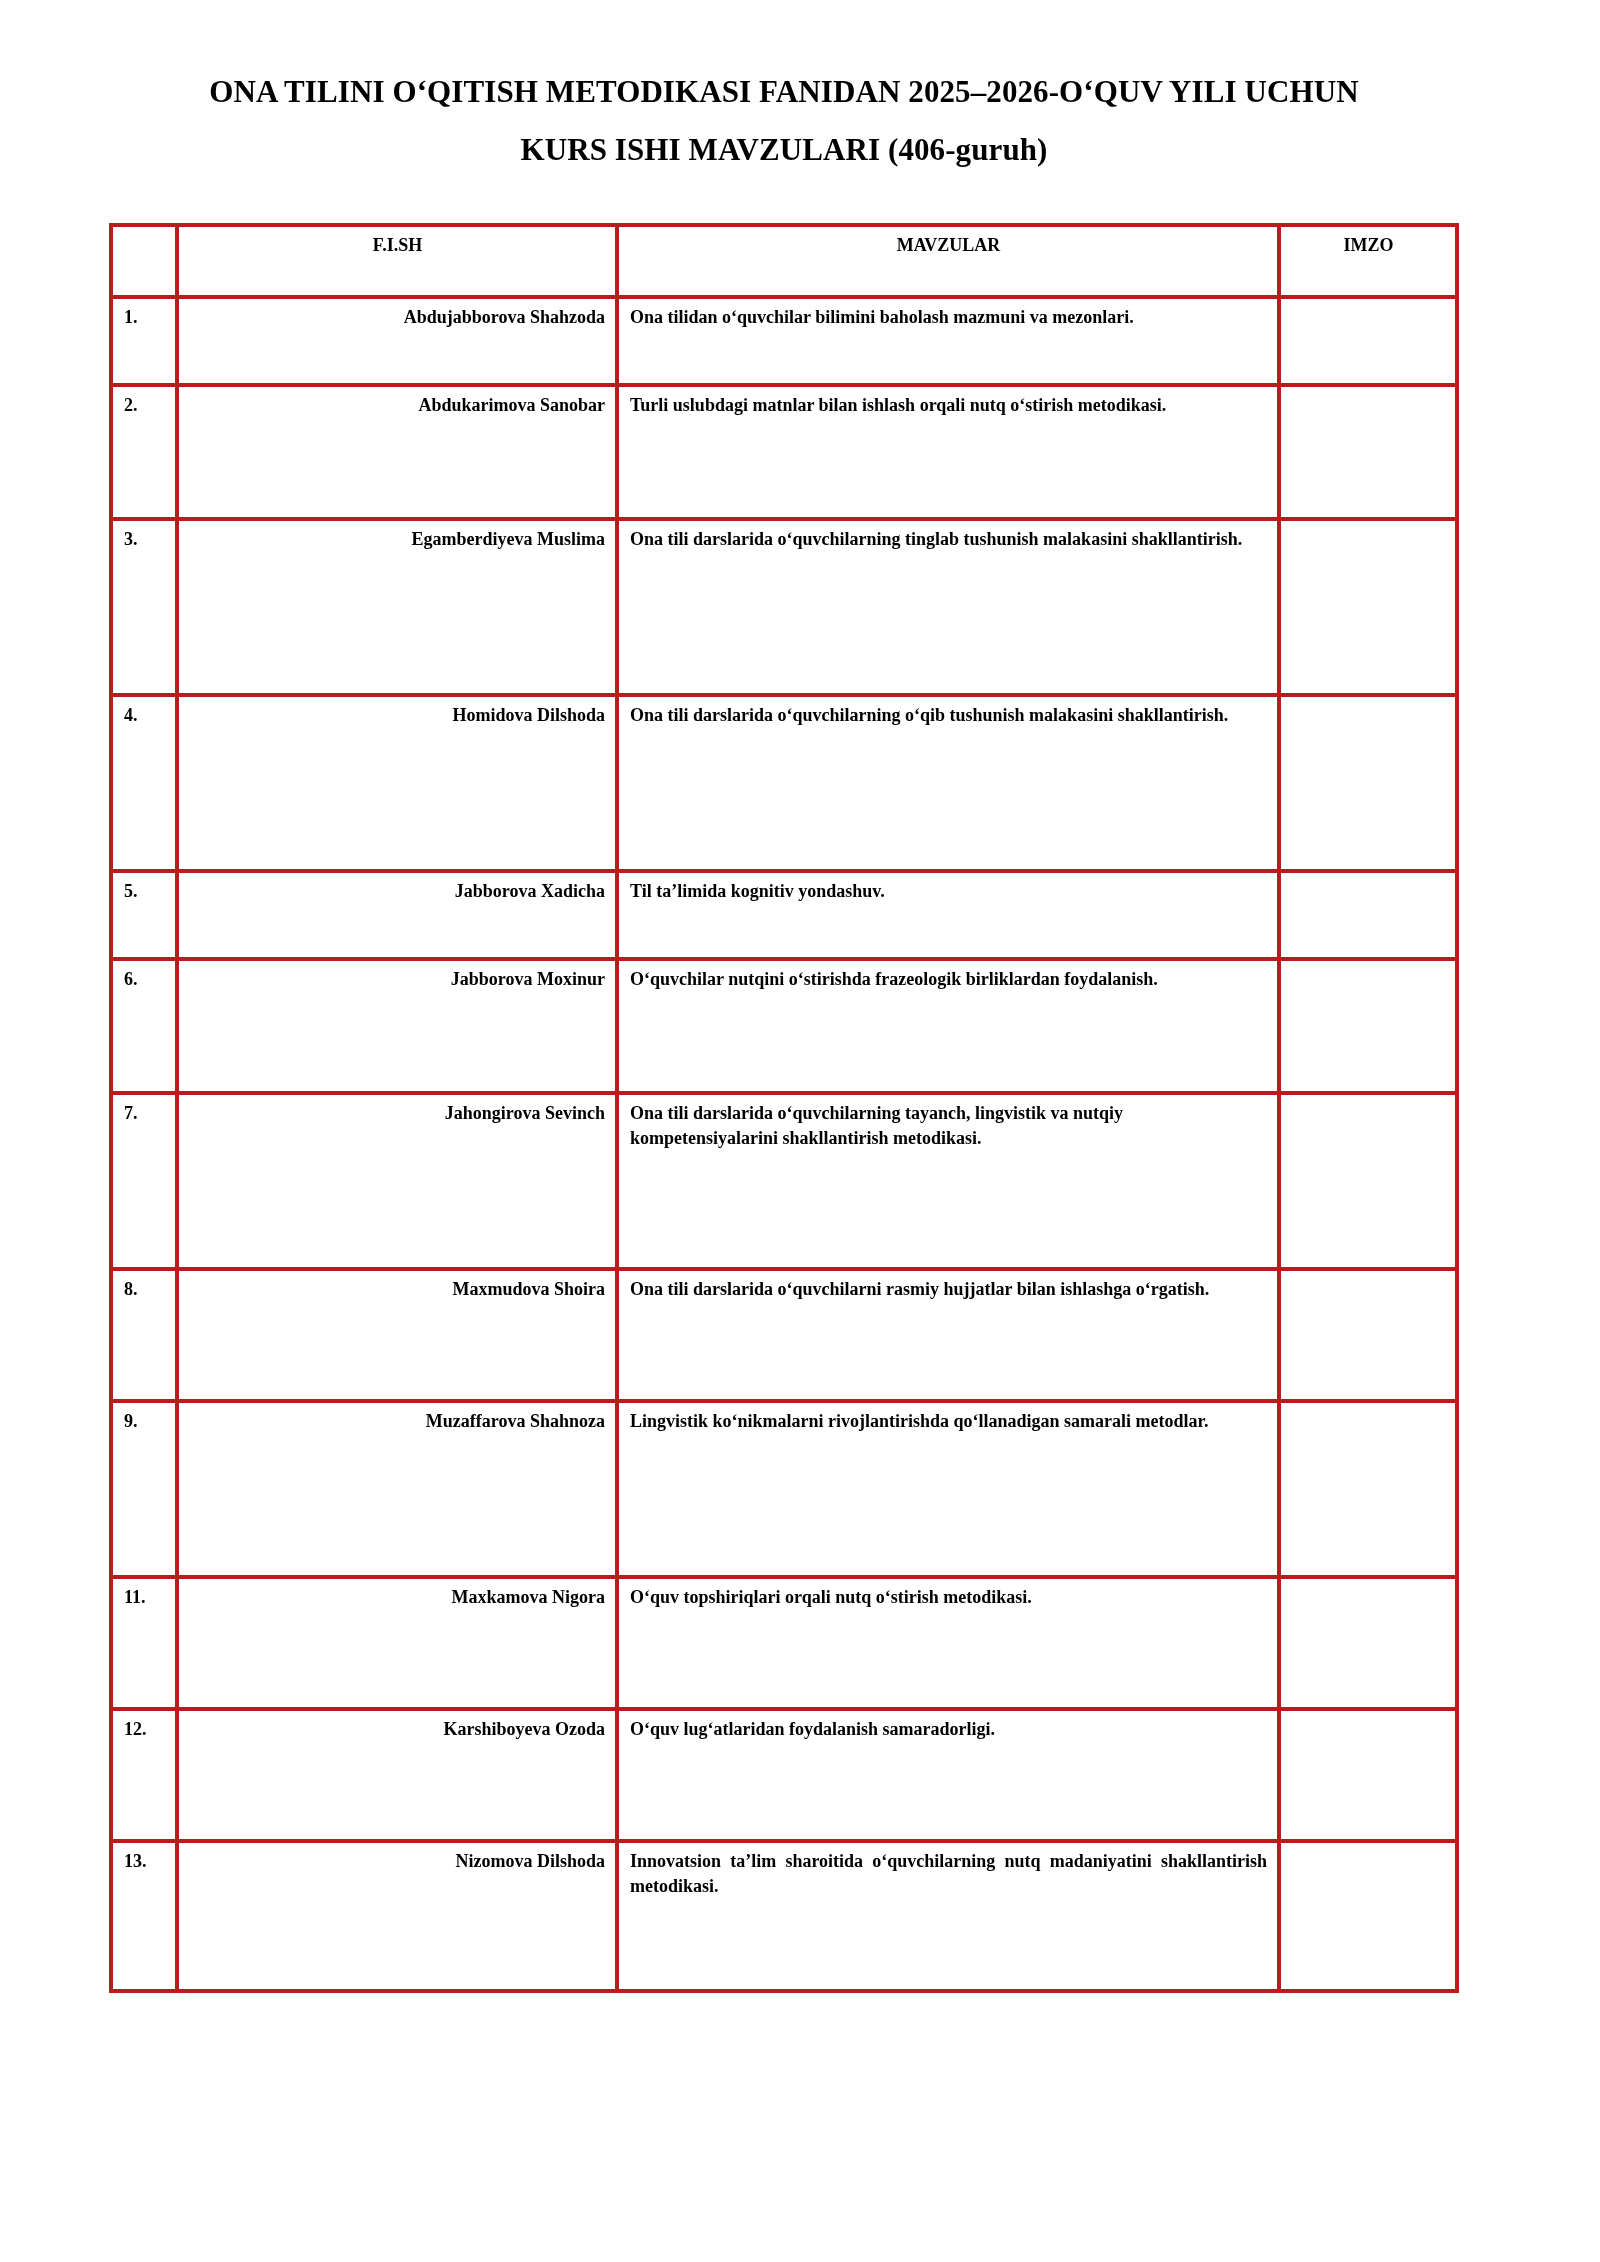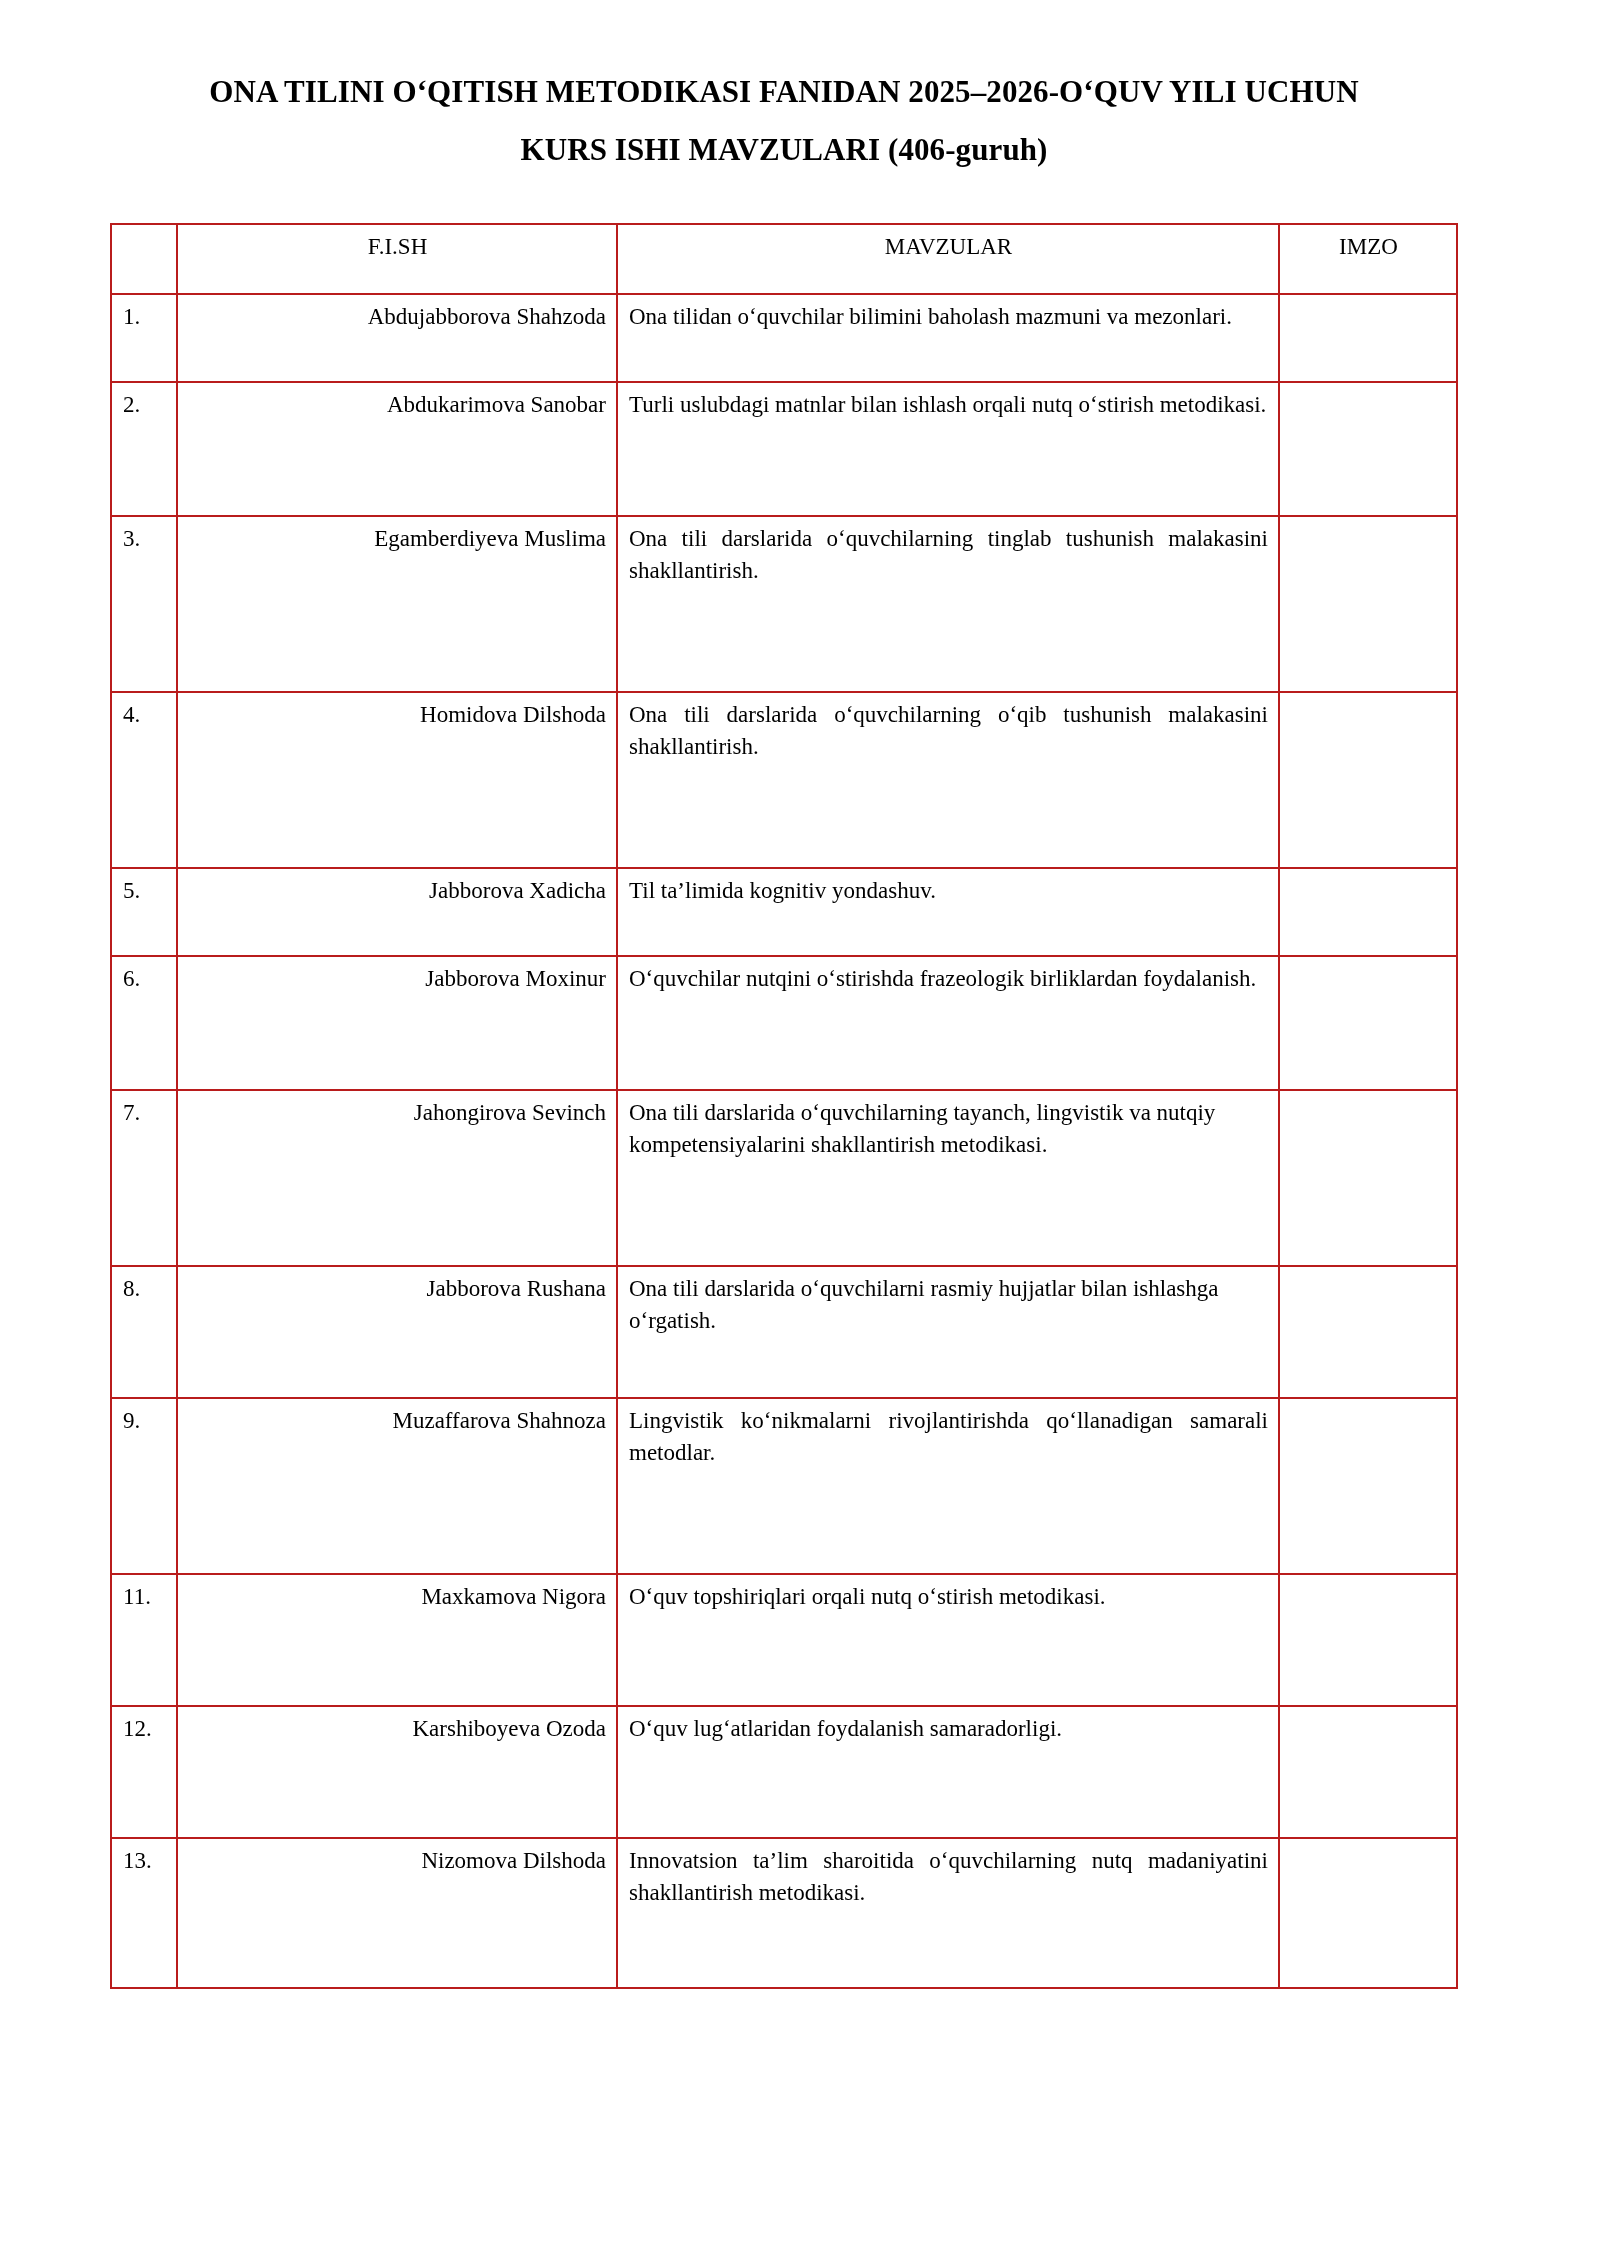--- a/index.html
+++ b/index.html
@@ -47,26 +47,26 @@
     margin-top: 52px;
   }
   table.mavzular {
     border-collapse: collapse;
     table-layout: fixed;
     width: 1346px;
     margin: 0 auto;
   }
   table.mavzular td,
   table.mavzular th {
-    border: 2px solid #b91c1c;
+    border: 4px solid #b91c1c;
     vertical-align: top;
     padding: 6px 10px 6px 11px;
-    font-size: 23px;
+    font-size: 18px;
     line-height: 1.43;
-    font-weight: normal;
+    font-weight: bold;
   }
 
   
   col.c-num    { width: 66px; }
   col.c-name   { width: 440px; }
   col.c-topic  { width: 662px; }
   col.c-sign   { width: 178px; }
 
   
   thead th {
@@ -168,21 +168,21 @@
             <td class="cell-sign"></td>
           </tr>
           <tr style="height: 176px;">
             <td class="cell-num">7.</td>
             <td class="cell-name">Jahongirova Sevinch</td>
             <td class="cell-topic">Ona tili darslarida o‘quvchilarning tayanch, lingvistik va nutqiy kompetensiyalarini shakllantirish metodikasi.</td>
             <td class="cell-sign"></td>
           </tr>
           <tr style="height: 132px;">
             <td class="cell-num">8.</td>
-            <td class="cell-name">Jabborova Rushana</td>
+            <td class="cell-name">Maxmudova Shoira</td>
             <td class="cell-topic">Ona tili darslarida o‘quvchilarni rasmiy hujjatlar bilan ishlashga o‘rgatish.</td>
             <td class="cell-sign"></td>
           </tr>
           <tr style="height: 176px;">
             <td class="cell-num">9.</td>
             <td class="cell-name">Muzaffarova Shahnoza</td>
             <td class="cell-topic justify">Lingvistik ko‘nikmalarni rivojlantirishda qo‘llanadigan samarali metodlar.</td>
             <td class="cell-sign"></td>
           </tr>
           <tr style="height: 132px;">

